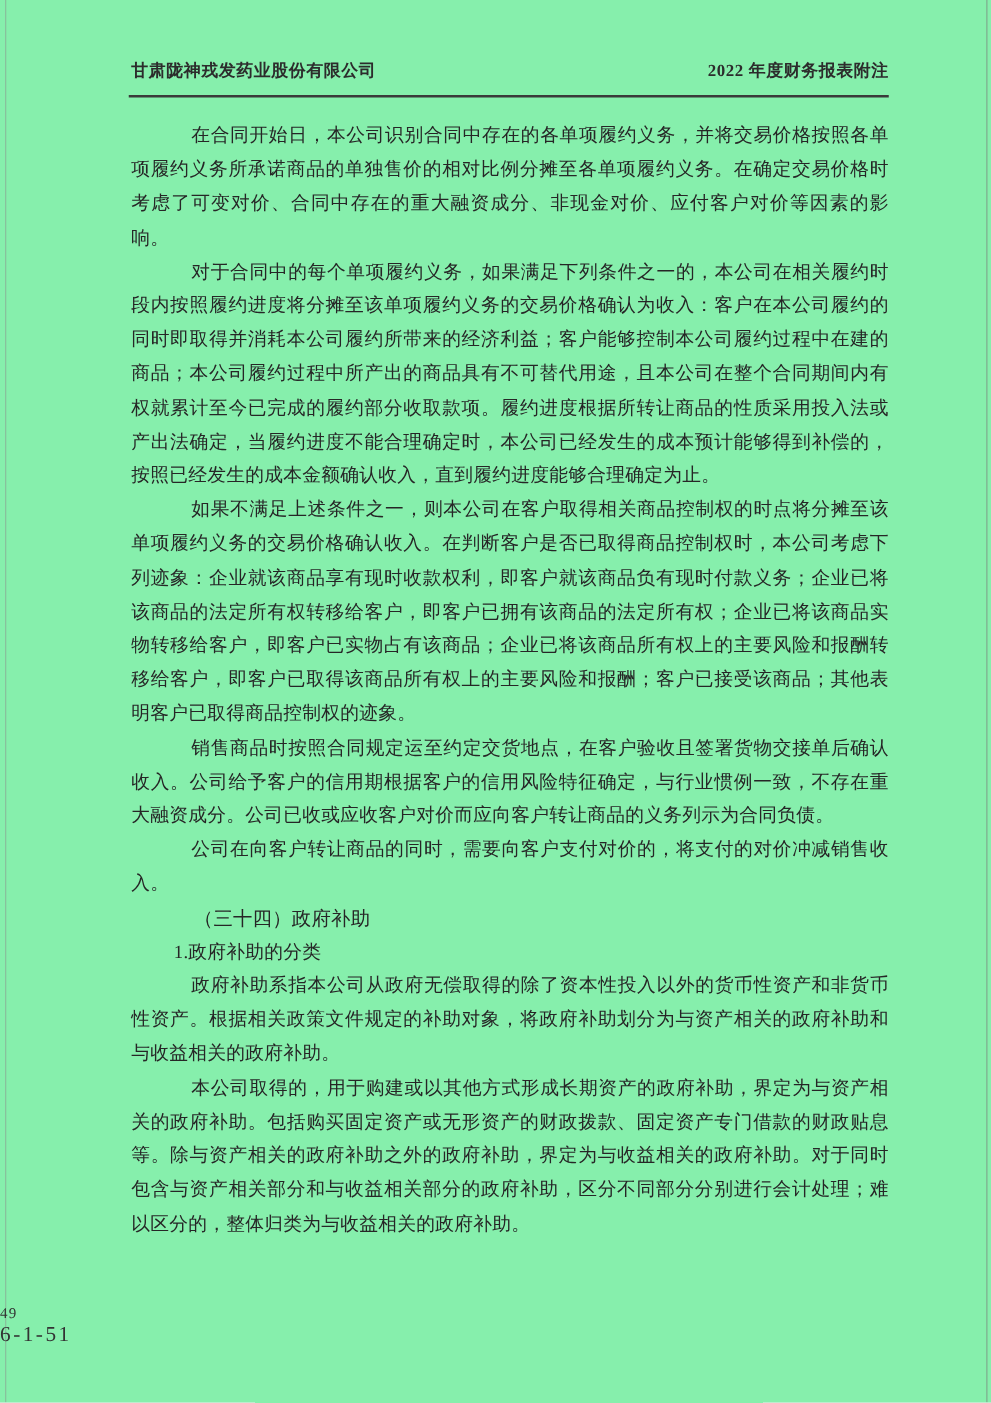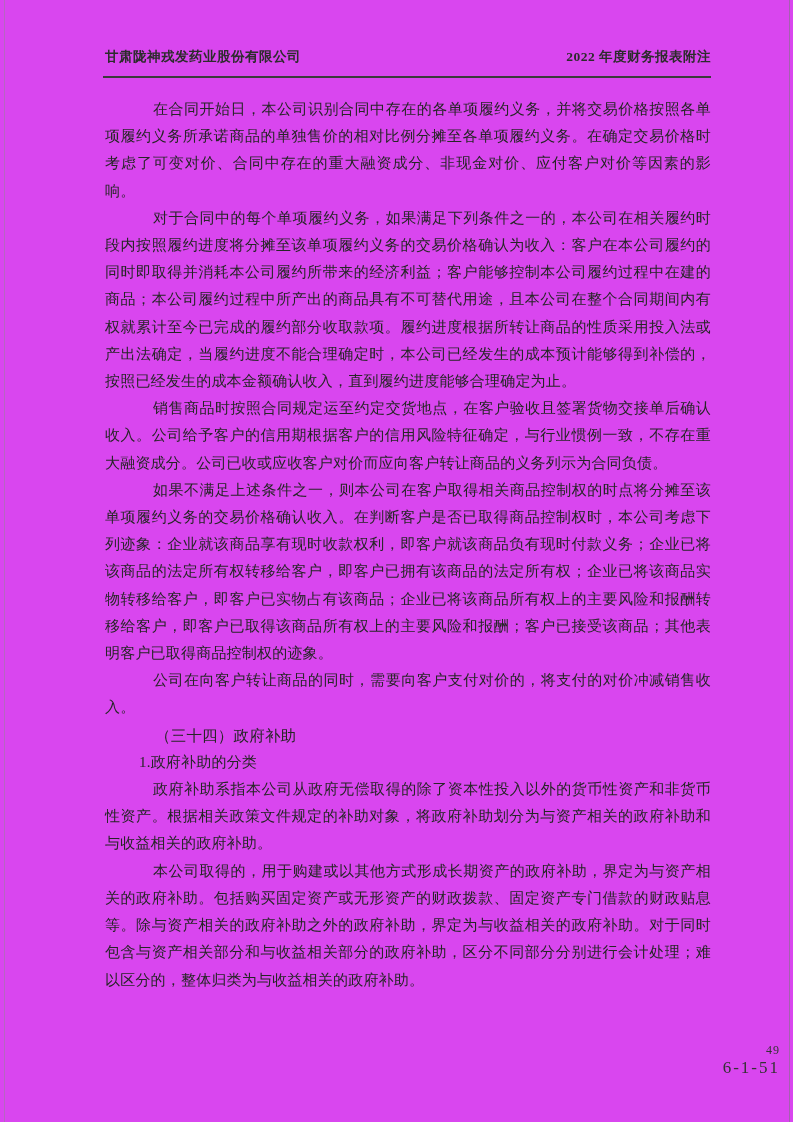--- a/index.html
+++ b/index.html
@@ -4,21 +4,21 @@
 <style>
   html, body {
     margin: 0;
     padding: 0;
     background: #e9e9e9;
   }
   .page {
     position: relative;
     width: 793px;
     height: 1122px;
-    background: #d946ef;
+    background: #86efac;
     overflow: hidden;
     font-family: "Liberation Serif", "DejaVu Serif", serif;
     color: #262626;
   }
   
   .scan-line {
     position: absolute;
     top: 0;
     bottom: 0;
     width: 1px;
@@ -71,21 +71,21 @@
   }
   .subsection-heading {
     text-indent: 34px;
   }
 
   .page-footer {
     position: absolute;
     top: 1043px;
     left: 0;
     width: 780px;
-    text-align: right;
+    text-align: left;
     color: #333;
   }
   .footer-page-number {
     font-size: 12px;
     line-height: 14px;
     letter-spacing: 1px;
   }
   .footer-page-code {
     font-size: 17px;
     line-height: 22px;
@@ -103,22 +103,22 @@
 
   <div class="page-header">
     <span>甘肃陇神戎发药业股份有限公司</span>
     <span>2022 年度财务报表附注</span>
   </div>
   <div class="header-rule"></div>
 
   <div class="doc-body">
     <p class="para-indent">在合同开始日，本公司识别合同中存在的各单项履约义务，并将交易价格按照各单项履约义务所承诺商品的单独售价的相对比例分摊至各单项履约义务。在确定交易价格时考虑了可变对价、合同中存在的重大融资成分、非现金对价、应付客户对价等因素的影响。</p>
     <p class="para-indent">对于合同中的每个单项履约义务，如果满足下列条件之一的，本公司在相关履约时段内按照履约进度将分摊至该单项履约义务的交易价格确认为收入：客户在本公司履约的同时即取得并消耗本公司履约所带来的经济利益；客户能够控制本公司履约过程中在建的商品；本公司履约过程中所产出的商品具有不可替代用途，且本公司在整个合同期间内有权就累计至今已完成的履约部分收取款项。履约进度根据所转让商品的性质采用投入法或产出法确定，当履约进度不能合理确定时，本公司已经发生的成本预计能够得到补偿的，按照已经发生的成本金额确认收入，直到履约进度能够合理确定为止。</p>
+    <p class="para-indent">如果不满足上述条件之一，则本公司在客户取得相关商品控制权的时点将分摊至该单项履约义务的交易价格确认收入。在判断客户是否已取得商品控制权时，本公司考虑下列迹象：企业就该商品享有现时收款权利，即客户就该商品负有现时付款义务；企业已将该商品的法定所有权转移给客户，即客户已拥有该商品的法定所有权；企业已将该商品实物转移给客户，即客户已实物占有该商品；企业已将该商品所有权上的主要风险和报酬转移给客户，即客户已取得该商品所有权上的主要风险和报酬；客户已接受该商品；其他表明客户已取得商品控制权的迹象。</p>
     <p class="para-indent">销售商品时按照合同规定运至约定交货地点，在客户验收且签署货物交接单后确认收入。公司给予客户的信用期根据客户的信用风险特征确定，与行业惯例一致，不存在重大融资成分。公司已收或应收客户对价而应向客户转让商品的义务列示为合同负债。</p>
-    <p class="para-indent">如果不满足上述条件之一，则本公司在客户取得相关商品控制权的时点将分摊至该单项履约义务的交易价格确认收入。在判断客户是否已取得商品控制权时，本公司考虑下列迹象：企业就该商品享有现时收款权利，即客户就该商品负有现时付款义务；企业已将该商品的法定所有权转移给客户，即客户已拥有该商品的法定所有权；企业已将该商品实物转移给客户，即客户已实物占有该商品；企业已将该商品所有权上的主要风险和报酬转移给客户，即客户已取得该商品所有权上的主要风险和报酬；客户已接受该商品；其他表明客户已取得商品控制权的迹象。</p>
     <p class="para-indent">公司在向客户转让商品的同时，需要向客户支付对价的，将支付的对价冲减销售收入。</p>
     <p class="section-heading">（三十四）政府补助</p>
     <p class="subsection-heading">1.政府补助的分类</p>
     <p class="para-indent">政府补助系指本公司从政府无偿取得的除了资本性投入以外的货币性资产和非货币性资产。根据相关政策文件规定的补助对象，将政府补助划分为与资产相关的政府补助和与收益相关的政府补助。</p>
     <p class="para-indent">本公司取得的，用于购建或以其他方式形成长期资产的政府补助，界定为与资产相关的政府补助。包括购买固定资产或无形资产的财政拨款、固定资产专门借款的财政贴息等。除与资产相关的政府补助之外的政府补助，界定为与收益相关的政府补助。对于同时包含与资产相关部分和与收益相关部分的政府补助，区分不同部分分别进行会计处理；难以区分的，整体归类为与收益相关的政府补助。</p>
   </div>
 
   <div class="page-footer">
     <div class="footer-page-number">49</div>
     <div class="footer-page-code">6-1-51</div>

